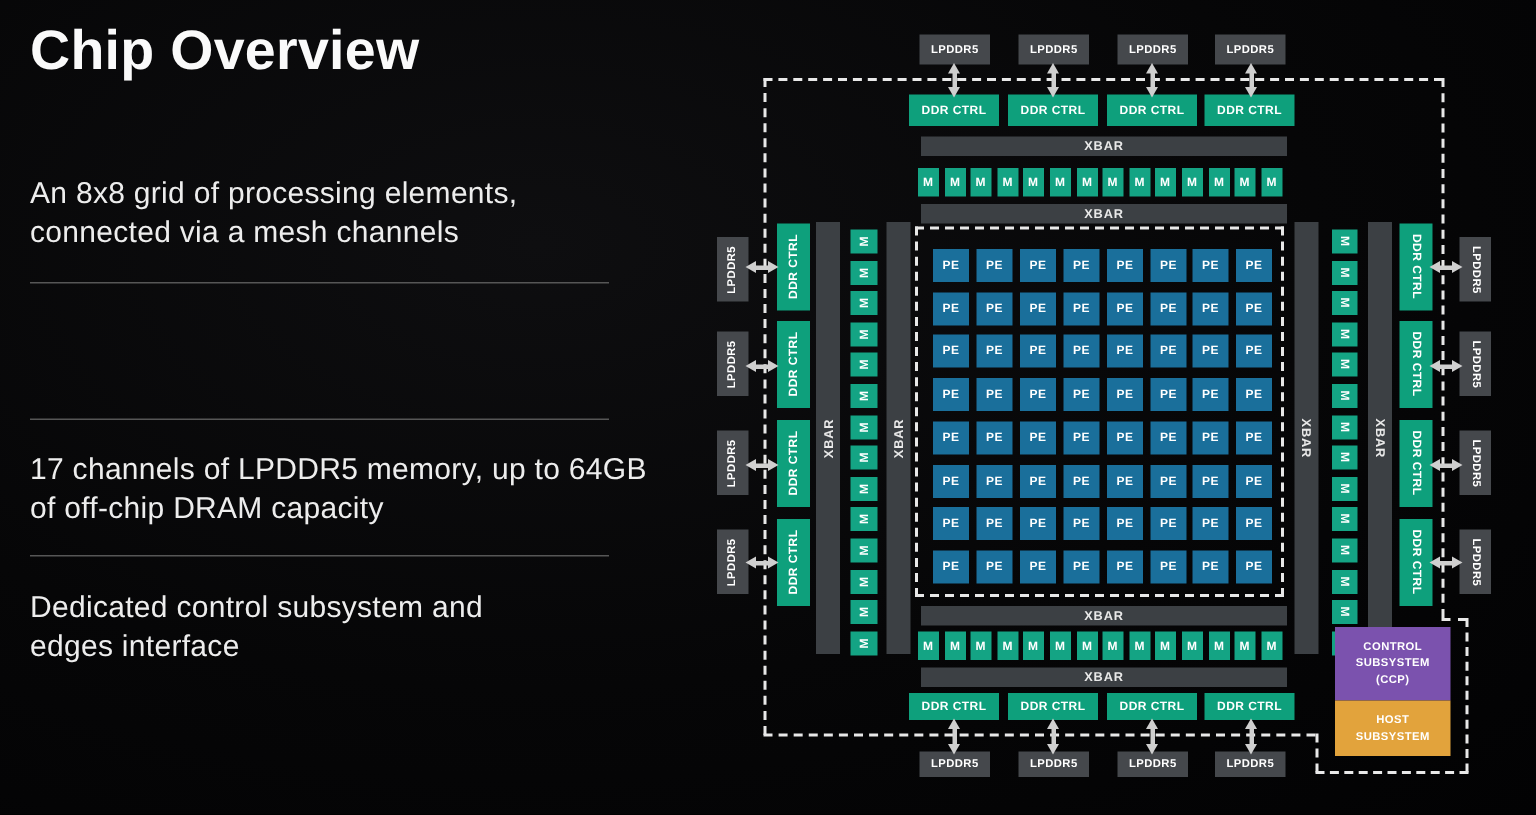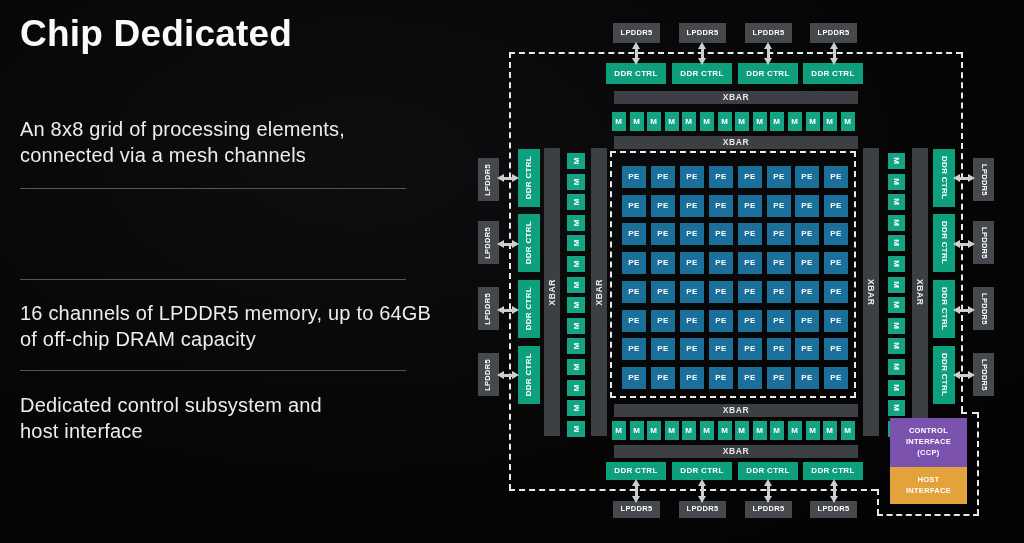--- a/index.html
+++ b/index.html
@@ -50,31 +50,31 @@
   .ah-s { bottom:0; left:1px; border-left:4.5px solid transparent; border-right:4.5px solid transparent; border-top:7px solid var(--arrow); }
   .ah-w { left:0;  top:1px; border-top:4.5px solid transparent; border-bottom:4.5px solid transparent; border-right:7px solid var(--arrow); }
   .ah-e { right:0; top:1px; border-top:4.5px solid transparent; border-bottom:4.5px solid transparent; border-left:7px solid var(--arrow); }
   .ash-v { position:absolute; left:4px; top:5px; bottom:5px; width:3px; background:var(--arrow); }
   .ash-h { position:absolute; top:4px; left:5px; right:5px; height:3px; background:var(--arrow); }
 </style>
 </head>
 <body>
 
 <div class="stage">
-  <div class="title">Chip Dedicated</div>
+  <div class="title">Chip Overview</div>
 
   <div class="bullet b1">An 8x8 grid of processing elements,
 connected via a mesh channels</div>
   <div class="divider d1"></div>
   <div class="divider d2"></div>
-  <div class="bullet b3">16 channels of LPDDR5 memory, up to 64GB
+  <div class="bullet b3">17 channels of LPDDR5 memory, up to 64GB
 of off-chip DRAM capacity</div>
   <div class="divider d3"></div>
   <div class="bullet b4">Dedicated control subsystem and
-host interface</div>
+edges interface</div>
 
   <div id="diagram">
       <div class="dseg dseg-h" style="left: 509px; top: 52px; width: 453px;"></div>
       <div class="dseg dseg-v" style="left: 509px; top: 52px; height: 438px;"></div>
       <div class="dseg dseg-v" style="left: 961px; top: 52px; height: 360px;"></div>
       <div class="dseg dseg-h" style="left: 509px; top: 489px; width: 368px;"></div>
       <div class="dseg dseg-h" style="left: 961px; top: 412px; width: 17px;"></div>
       <div class="dseg dseg-v" style="left: 977px; top: 412px; height: 103px;"></div>
       <div class="dseg dseg-h" style="left: 877px; top: 514px; width: 102px;"></div>
       <div class="dseg dseg-v" style="left: 877px; top: 489px; height: 26px;"></div>
@@ -554,26 +554,26 @@
         <span class="lbl " style="font-size: 8px;">PE</span>
       </div>
       <div class="box pe" style="left: 795px; top: 367px; width: 24px; height: 22px;">
         <span class="lbl " style="font-size: 8px;">PE</span>
       </div>
       <div class="box pe" style="left: 824px; top: 367px; width: 24px; height: 22px;">
         <span class="lbl " style="font-size: 8px;">PE</span>
       </div>
       <div class="box purple" style="left: 890px; top: 418px; width: 77px; height: 49px;">
         <span class="lbl " style="font-size: 7.5px;">CONTROL
-INTERFACE
+SUBSYSTEM
 (CCP)</span>
       </div>
       <div class="box orange" style="left: 890px; top: 467px; width: 77px; height: 37px;">
         <span class="lbl " style="font-size: 7.5px;">HOST
-INTERFACE</span>
+SUBSYSTEM</span>
       </div>
       <div class="arrow" style="left: 630.5px; top: 42px; width: 11px; height: 23px;">
         <div class="ah ah-n"></div>
         <div class="ash-v"></div>
         <div class="ah ah-s"></div>
       </div>
       <div class="arrow" style="left: 630.5px; top: 479px; width: 11px; height: 24px;">
         <div class="ah ah-n"></div>
         <div class="ash-v"></div>
         <div class="ah ah-s"></div>

